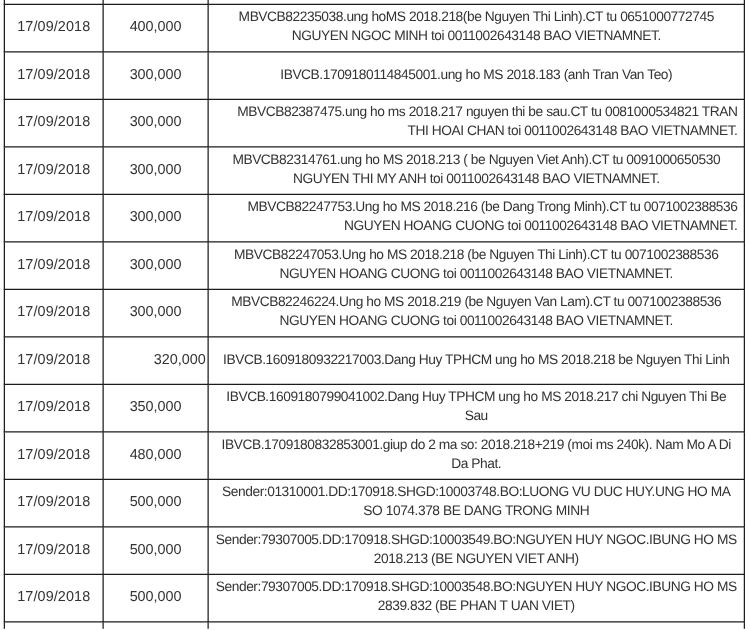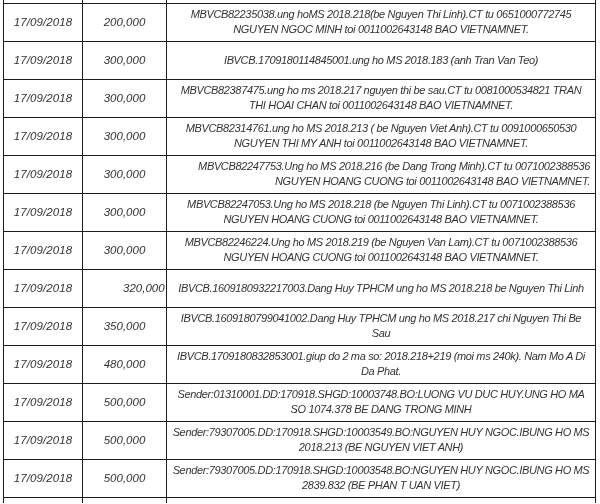--- a/index.html
+++ b/index.html
@@ -6,21 +6,20 @@
   html, body {
     margin: 0; padding: 0;
     width: 600px; height: 504px;
     background: #ffffff;
     font-family: "Liberation Sans", sans-serif;
   }
   .viewport {
     position: relative;
     width: 600px; height: 504px;
     overflow: hidden;
-    font-style: italic;
   }
   table.tx {
     border-collapse: collapse;
     table-layout: fixed;
     margin-left: 3px;
     width: 592px;
   }
   table.tx td {
     border: 1px solid #1c1c1c;
     text-align: center;
@@ -60,32 +59,32 @@
     </colgroup>
     <tbody id="rows-body">
       <tr class="partial partial-top">
         <td style="border-top: none; border-right-color: rgb(28, 28, 28); border-bottom-color: rgb(28, 28, 28); border-left-color: rgb(28, 28, 28); color: rgb(51, 51, 51);"></td>
         <td style="border-top: none; border-right-color: rgb(28, 28, 28); border-bottom-color: rgb(28, 28, 28); border-left-color: rgb(28, 28, 28); color: rgb(51, 51, 51);"></td>
         <td style="border-top: none; border-right-color: rgb(28, 28, 28); border-bottom-color: rgb(28, 28, 28); border-left-color: rgb(28, 28, 28); color: rgb(51, 51, 51);"></td>
       </tr>
 
       <tr class="data-row">
           <td class="date" style="border-color: rgb(28, 28, 28); color: rgb(51, 51, 51);">17/09/2018</td>
-          <td class="amount" style="border-color: rgb(28, 28, 28); color: rgb(51, 51, 51);">200,000</td>
+          <td class="amount" style="border-color: rgb(28, 28, 28); color: rgb(51, 51, 51);">400,000</td>
           <td class="description" style="border-color: rgb(28, 28, 28); color: rgb(51, 51, 51);">MBVCB82235038.ung hoMS 2018.218(be Nguyen Thi Linh).CT tu 0651000772745 NGUYEN NGOC MINH toi 0011002643148 BAO VIETNAMNET.</td>
         </tr>
         <tr class="data-row">
           <td class="date" style="border-color: rgb(28, 28, 28); color: rgb(51, 51, 51);">17/09/2018</td>
           <td class="amount" style="border-color: rgb(28, 28, 28); color: rgb(51, 51, 51);">300,000</td>
           <td class="description" style="border-color: rgb(28, 28, 28); color: rgb(51, 51, 51);">IBVCB.1709180114845001.ung ho MS 2018.183 (anh Tran Van Teo)</td>
         </tr>
         <tr class="data-row">
           <td class="date" style="border-color: rgb(28, 28, 28); color: rgb(51, 51, 51);">17/09/2018</td>
           <td class="amount" style="border-color: rgb(28, 28, 28); color: rgb(51, 51, 51);">300,000</td>
-          <td class="description" style="border-color: rgb(28, 28, 28); color: rgb(51, 51, 51);">MBVCB82387475.ung ho ms 2018.217 nguyen thi be sau.CT tu 0081000534821 TRAN THI HOAI CHAN toi 0011002643148 BAO VIETNAMNET.</td>
+          <td class="description" style="border-color: rgb(28, 28, 28); color: rgb(51, 51, 51); text-align: right;">MBVCB82387475.ung ho ms 2018.217 nguyen thi be sau.CT tu 0081000534821 TRAN THI HOAI CHAN toi 0011002643148 BAO VIETNAMNET.</td>
         </tr>
         <tr class="data-row">
           <td class="date" style="border-color: rgb(28, 28, 28); color: rgb(51, 51, 51);">17/09/2018</td>
           <td class="amount" style="border-color: rgb(28, 28, 28); color: rgb(51, 51, 51);">300,000</td>
           <td class="description" style="border-color: rgb(28, 28, 28); color: rgb(51, 51, 51);">MBVCB82314761.ung ho MS 2018.213 ( be Nguyen Viet Anh).CT tu 0091000650530 NGUYEN THI MY ANH toi 0011002643148 BAO VIETNAMNET.</td>
         </tr>
         <tr class="data-row">
           <td class="date" style="border-color: rgb(28, 28, 28); color: rgb(51, 51, 51);">17/09/2018</td>
           <td class="amount" style="border-color: rgb(28, 28, 28); color: rgb(51, 51, 51);">300,000</td>
           <td class="description" style="border-color: rgb(28, 28, 28); color: rgb(51, 51, 51); text-align: right;">MBVCB82247753.Ung ho MS 2018.216 (be Dang Trong Minh).CT tu 0071002388536 NGUYEN HOANG CUONG toi 0011002643148 BAO VIETNAMNET.</td>

